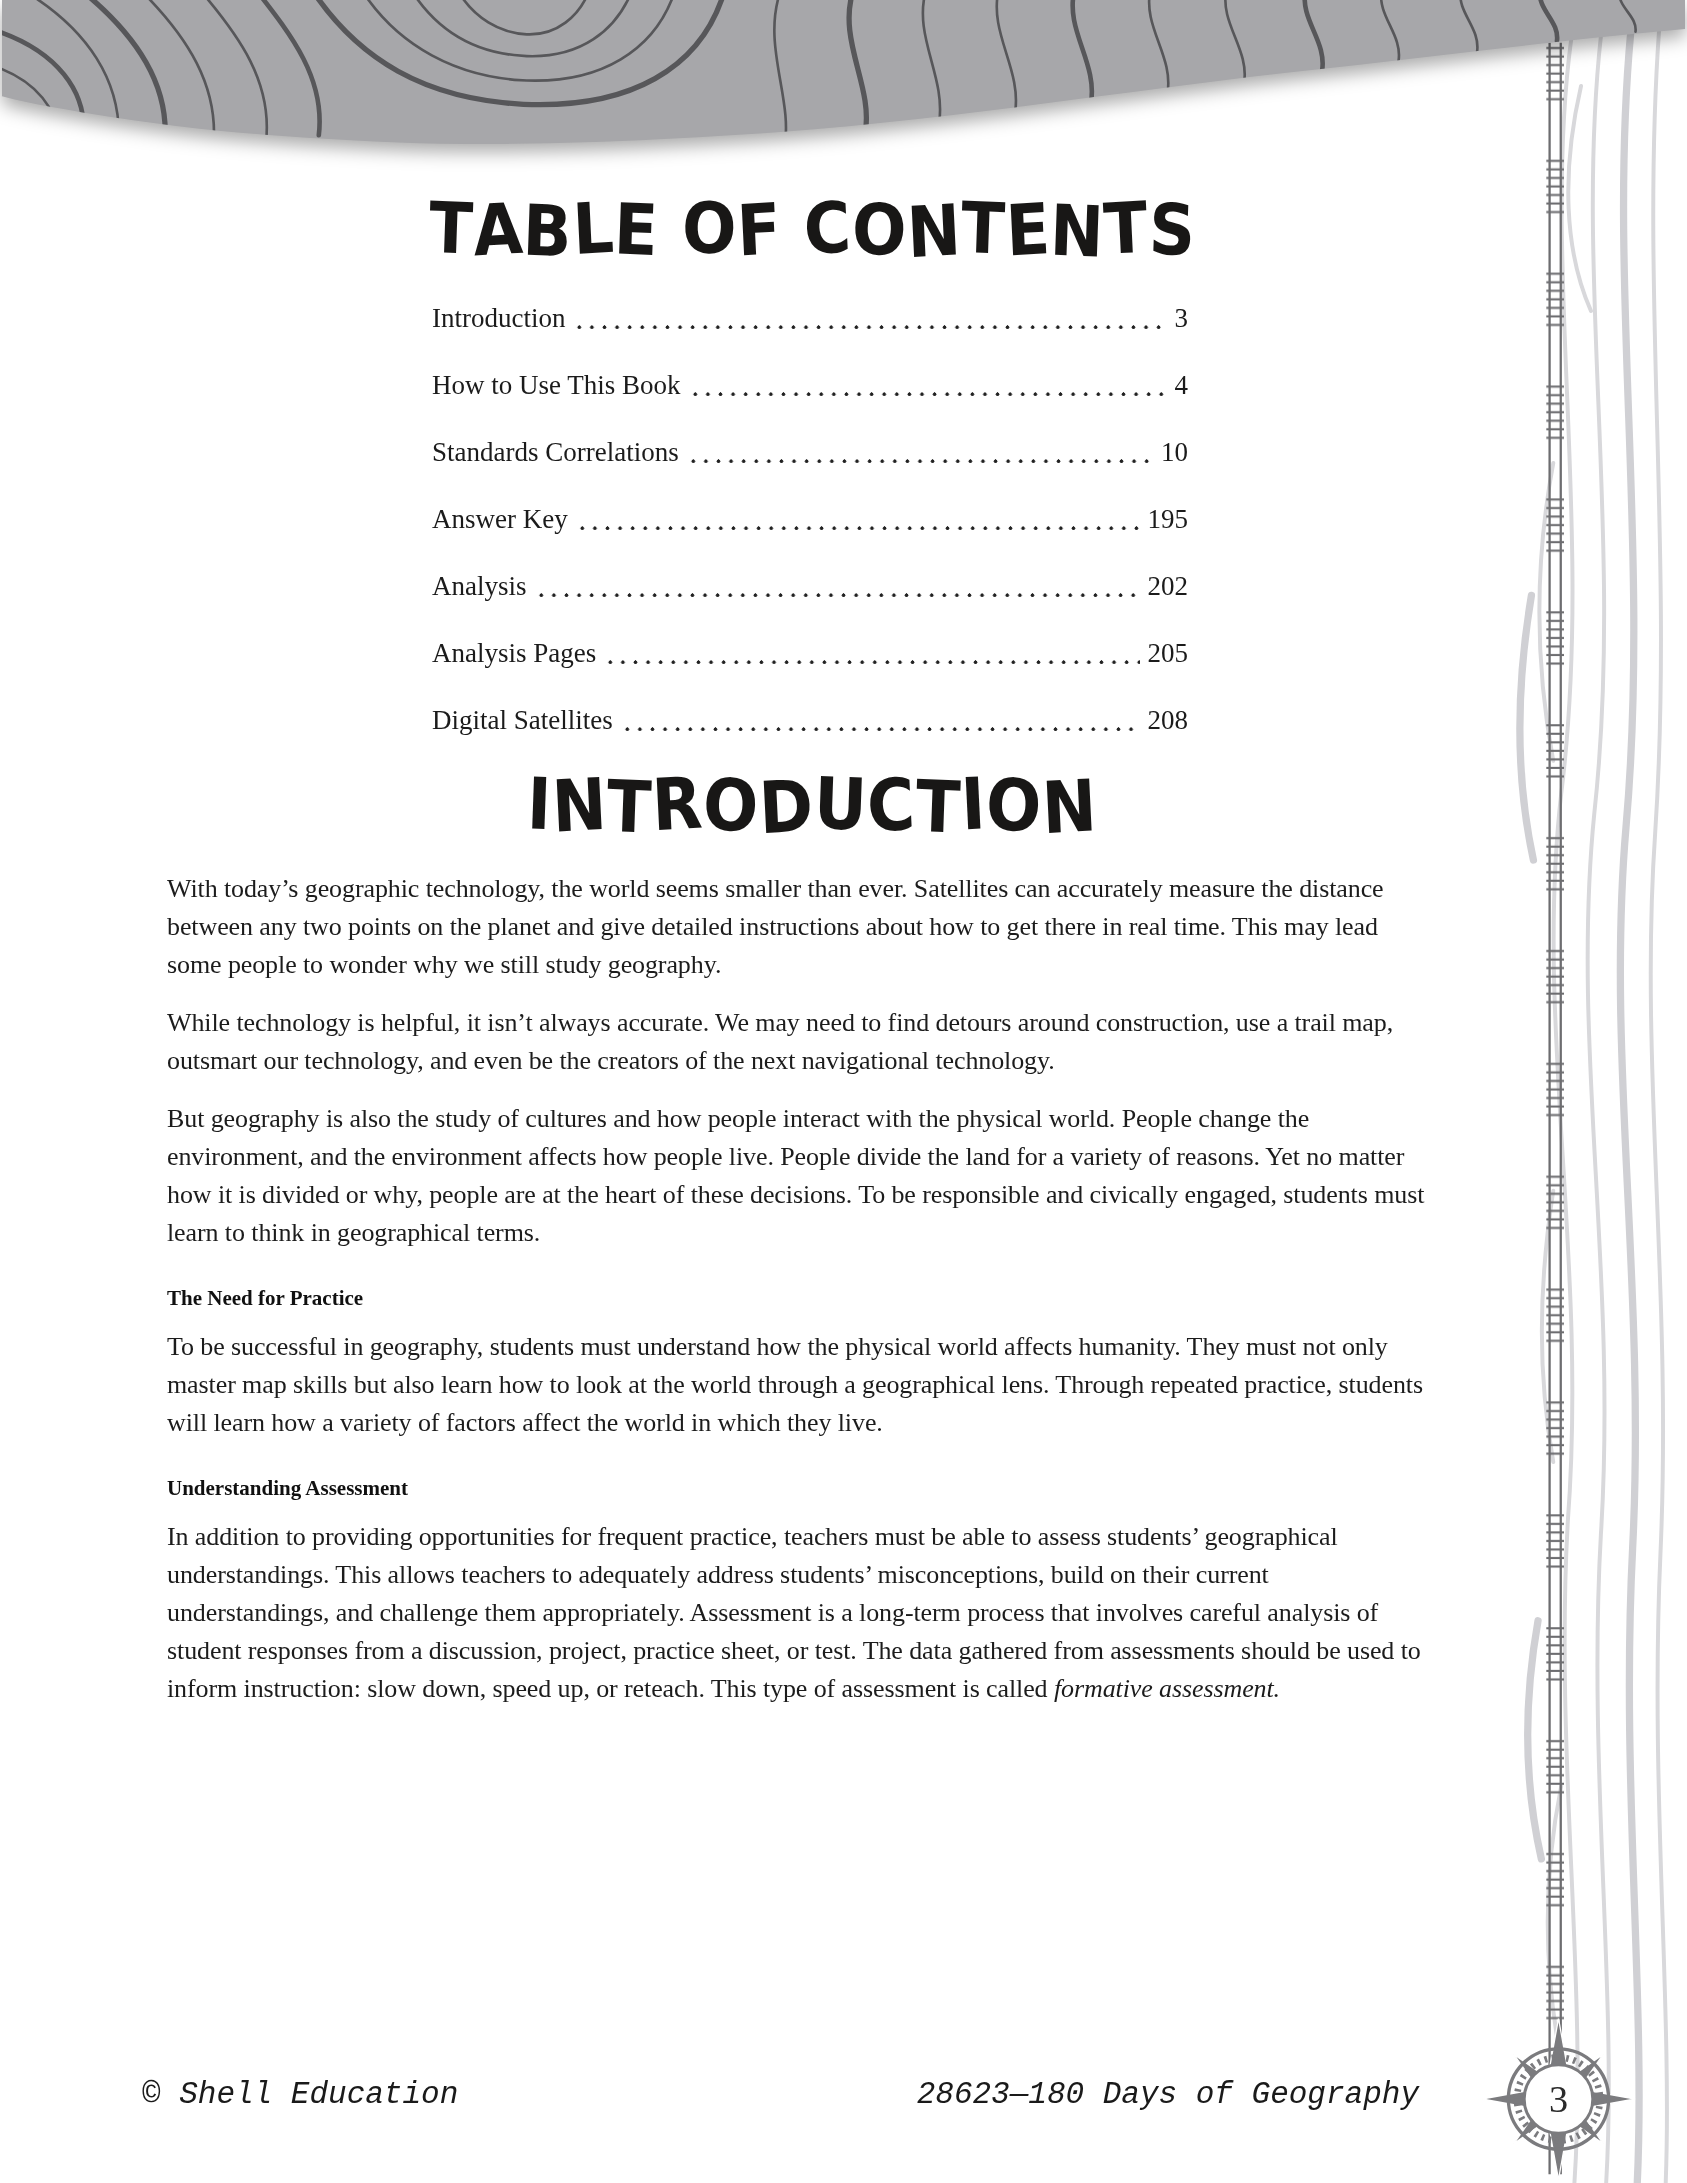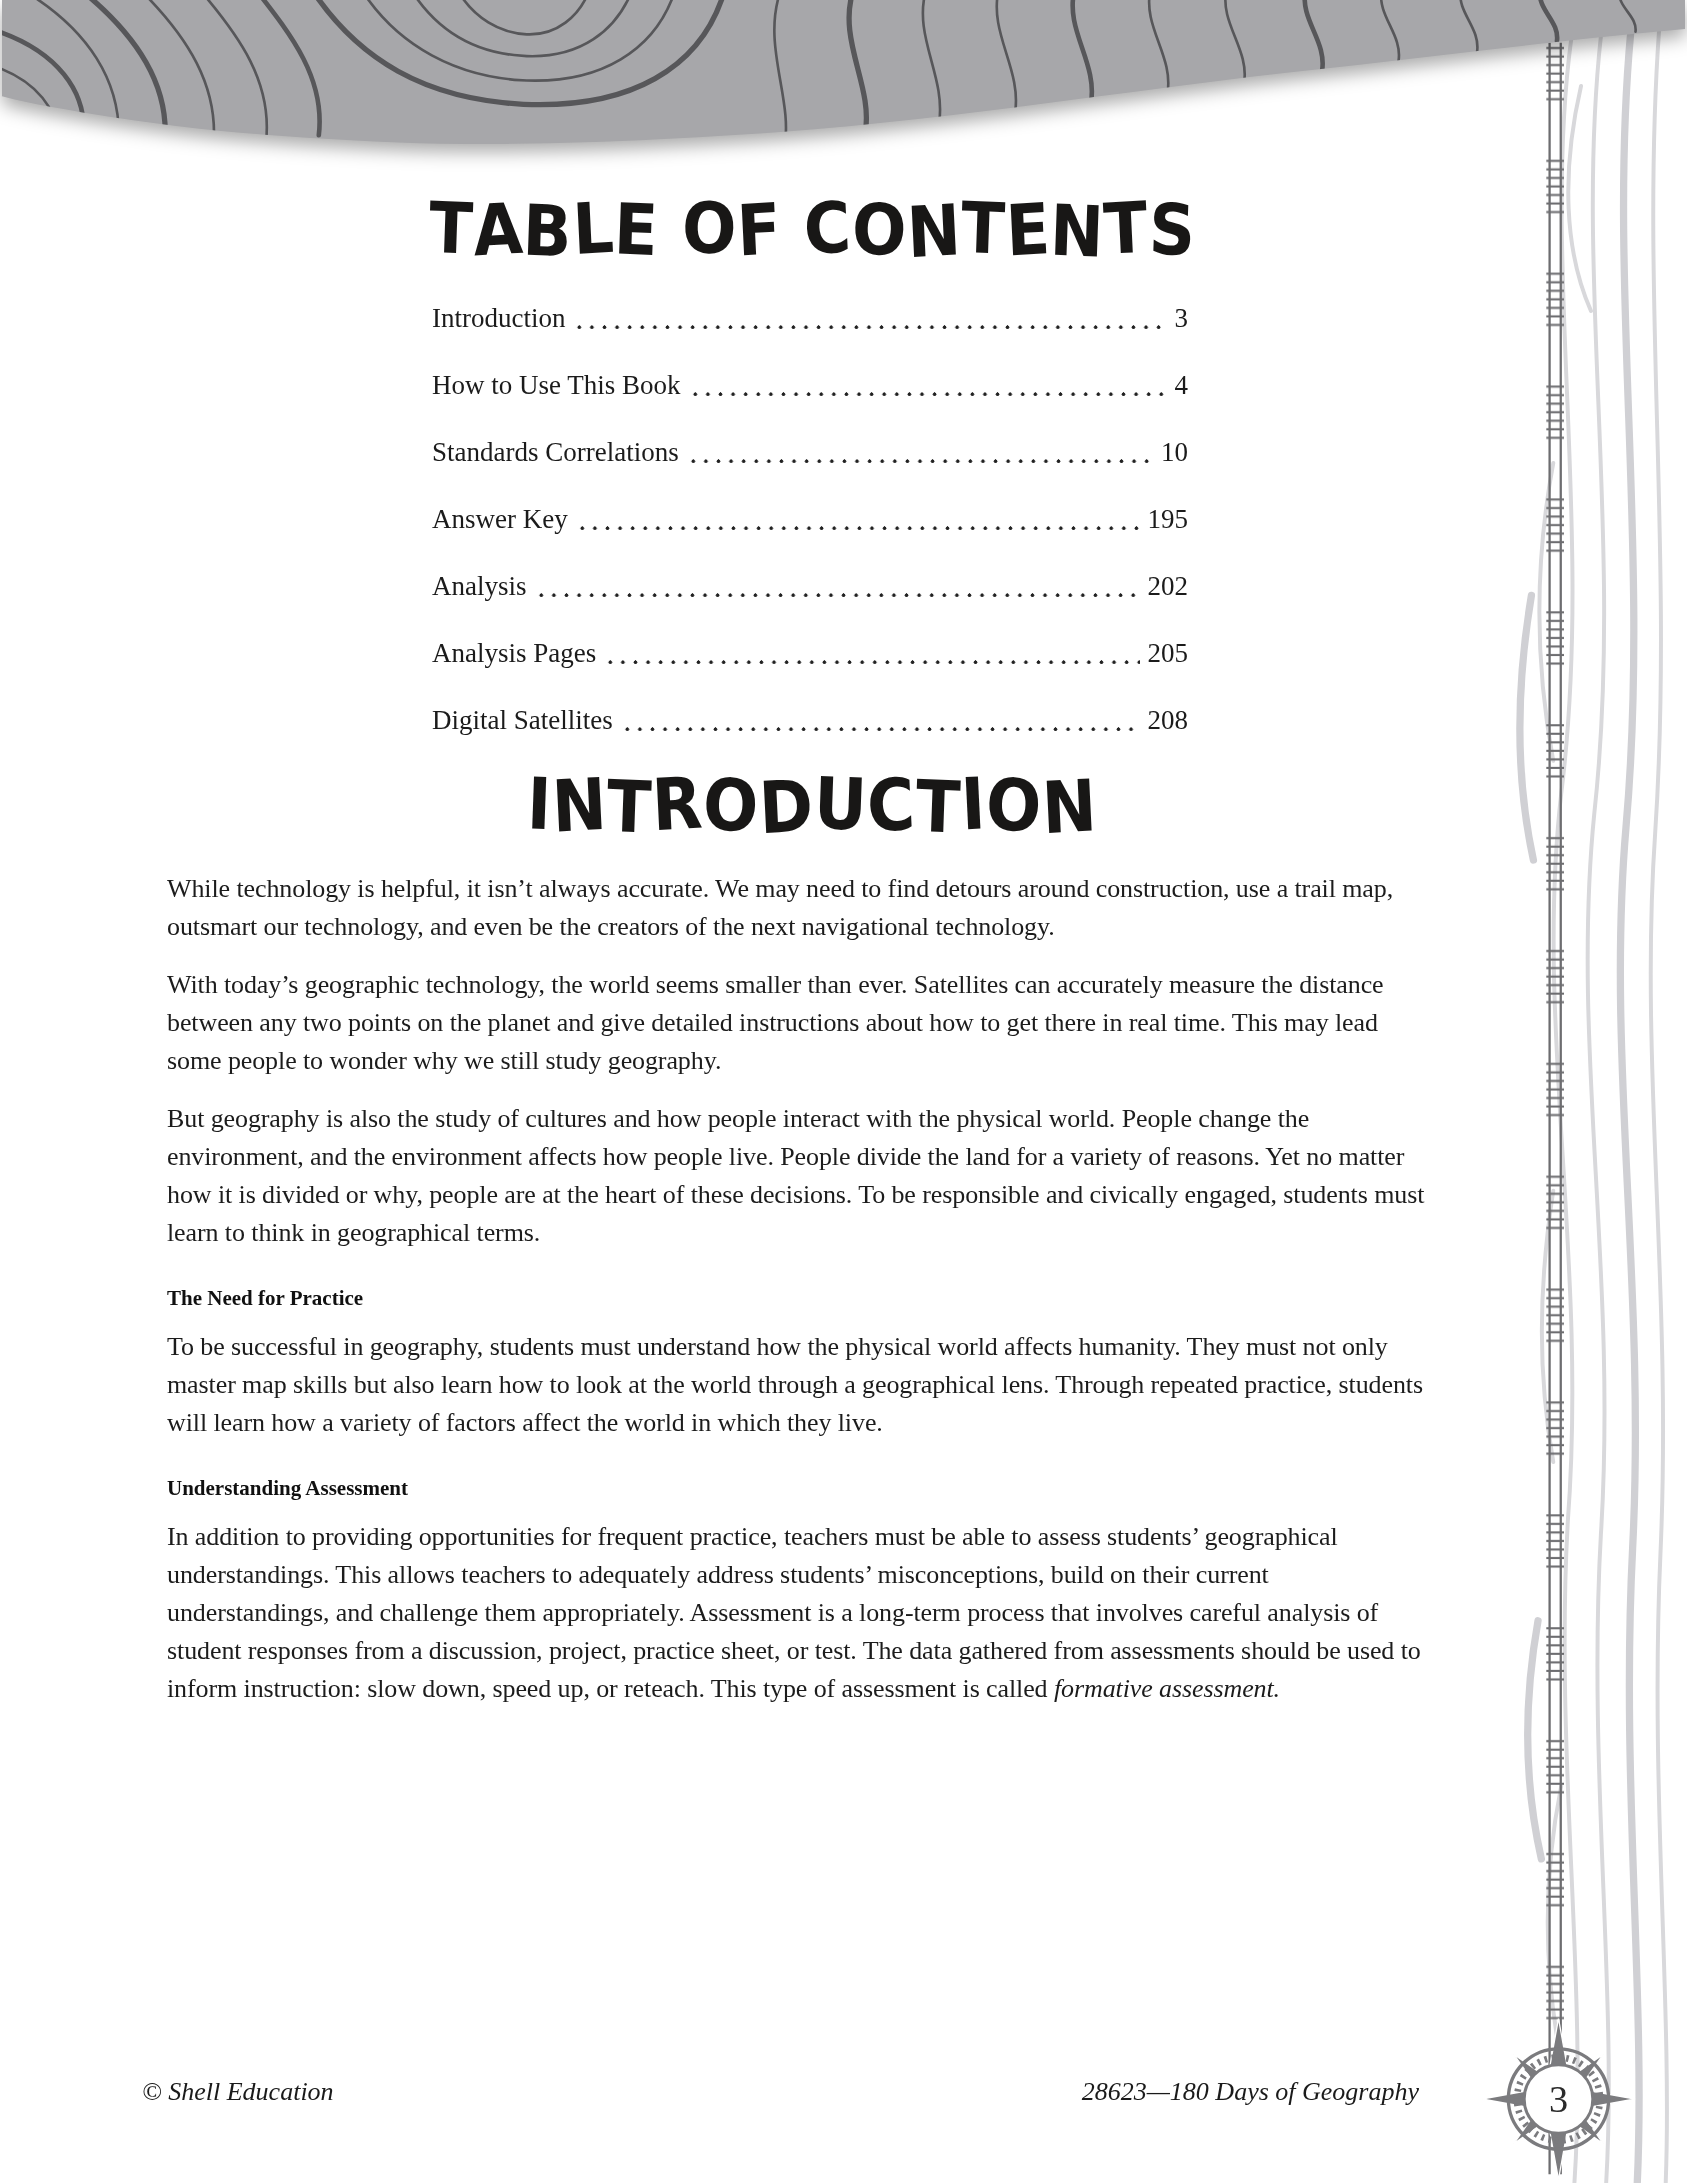--- a/index.html
+++ b/index.html
@@ -35,22 +35,22 @@
     font-size:26px;line-height:38px;margin:0 0 20px 0;width:1260px;
     color:#1c1c1c;text-align:left;letter-spacing:-0.1px;
   }
   .sec-heading{
     font-size:21px;font-weight:bold;color:#101010;margin:34px 0 17px 0;
     font-family:"Liberation Serif", serif;
   }
   .italic{font-style:italic;}
   
   .footer-text{
-    position:absolute;top:2077px;font-size:26px;font-style:italic;
-    font-family:Liberation Serif, serif;color:#1a1a1a;white-space:nowrap;
+    position:absolute;top:2077px;font-size:31px;font-style:italic;
+    font-family:Liberation Mono, monospace;color:#1a1a1a;white-space:nowrap;
   }
   #footer-left{left:142px;}
   #footer-right{right:268px;text-align:right;margin-left:43px;}
 </style>
 </head>
 <body>
 
 <svg class="layer" style="left:1442px;top:0;" width="245" height="2183" viewBox="0 0 370 3300">
   <g fill="none" stroke="#d8d8db" stroke-width="6" stroke-linecap="round">
     <path d="M215,60 C170,400 250,800 200,1200 C160,1550 240,1900 210,2300 C190,2650 240,3000 220,3300" transform="translate(-20,0)"></path>
@@ -158,22 +158,22 @@
     </div>
     <div class="toc-row">
       <span class="toc-label">Digital Satellites</span>
       <span class="toc-leader"></span>
       <span class="toc-page">208</span>
     </div>
   </div>
 
   <div class="display-title intro-title"><span style="display: inline-block; white-space: pre; transform: rotate(2.2deg) translateY(-1.3px);">I</span><span style="display: inline-block; white-space: pre; transform: rotate(-3deg) translateY(0px);">N</span><span style="display: inline-block; white-space: pre; transform: rotate(2.2deg) translateY(1.3px);">T</span><span style="display: inline-block; white-space: pre; transform: rotate(-3deg) translateY(-1.3px);">R</span><span style="display: inline-block; white-space: pre; transform: rotate(2.2deg) translateY(0px);">O</span><span style="display: inline-block; white-space: pre; transform: rotate(-3deg) translateY(1.3px);">D</span><span style="display: inline-block; white-space: pre; transform: rotate(2.2deg) translateY(-1.3px);">U</span><span style="display: inline-block; white-space: pre; transform: rotate(-3deg) translateY(0px);">C</span><span style="display: inline-block; white-space: pre; transform: rotate(2.2deg) translateY(1.3px);">T</span><span style="display: inline-block; white-space: pre; transform: rotate(-3deg) translateY(-1.3px);">I</span><span style="display: inline-block; white-space: pre; transform: rotate(2.2deg) translateY(0px);">O</span><span style="display: inline-block; white-space: pre; transform: rotate(-3deg) translateY(1.3px);">N</span></div>
 
+  <p class="body-par">With today’s geographic technology, the world seems smaller than ever.  Satellites can accurately measure the distance between any two points on the planet and give detailed instructions about how to get there in real time.  This may lead some people to wonder why we still study geography.</p>
   <p class="body-par">While technology is helpful, it isn’t always accurate.  We may need to find detours around construction, use a trail map, outsmart our technology, and even be the creators of the next navigational technology.</p>
-  <p class="body-par">With today’s geographic technology, the world seems smaller than ever.  Satellites can accurately measure the distance between any two points on the planet and give detailed instructions about how to get there in real time.  This may lead some people to wonder why we still study geography.</p>
   <p class="body-par">But geography is also the study of cultures and how people interact with the physical world.  People change the environment, and the environment affects how people live.  People divide the land for a variety of reasons.  Yet no matter how it is divided or why, people are at the heart of these decisions.  To be responsible and civically engaged, students must learn to think in geographical terms.</p>
 
   <div class="sec-heading">The Need for Practice</div>
   <p class="body-par">To be successful in geography, students must understand how the physical world affects humanity.  They must not only master map skills but also learn how to look at the world through a geographical lens.  Through repeated practice, students will learn how a variety of factors affect the world in which they live.</p>
 
   <div class="sec-heading">Understanding Assessment</div>
   <p class="body-par"><span>In addition to providing opportunities for frequent practice, teachers must be able to assess students’ geographical understandings.  This allows teachers to adequately address students’ misconceptions, build on their current understandings, and challenge them appropriately.  Assessment is a long-term process that involves careful analysis of student responses from a discussion, project, practice sheet, or test.  The data gathered from assessments should be used to inform instruction: slow down, speed up, or reteach.  This type of assessment is called </span><span class="italic">formative assessment.</span></p>
 </div>
 
 <div id="footer-left" class="footer-text">© Shell Education</div>

